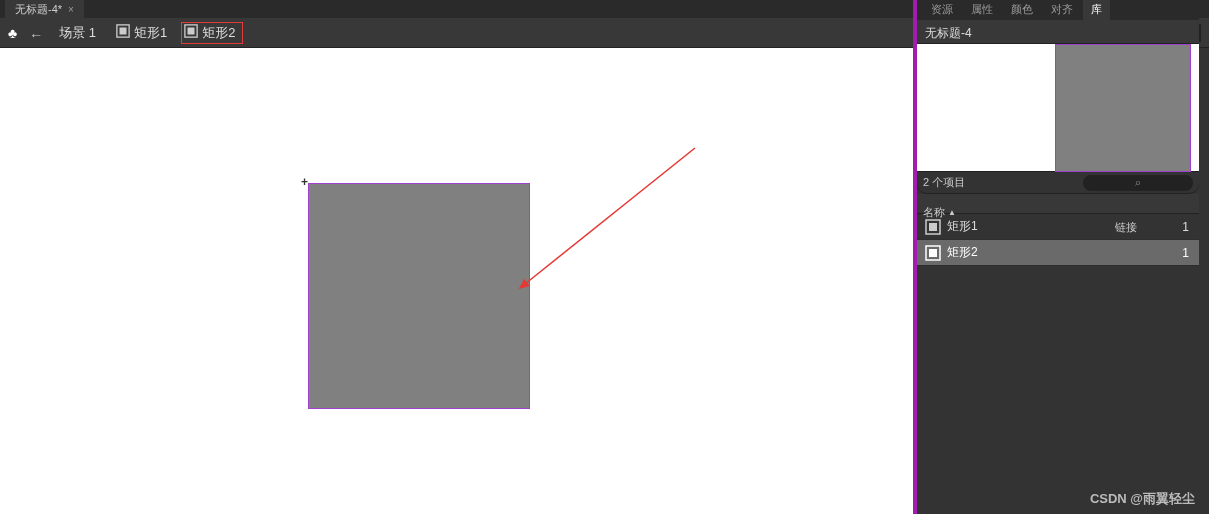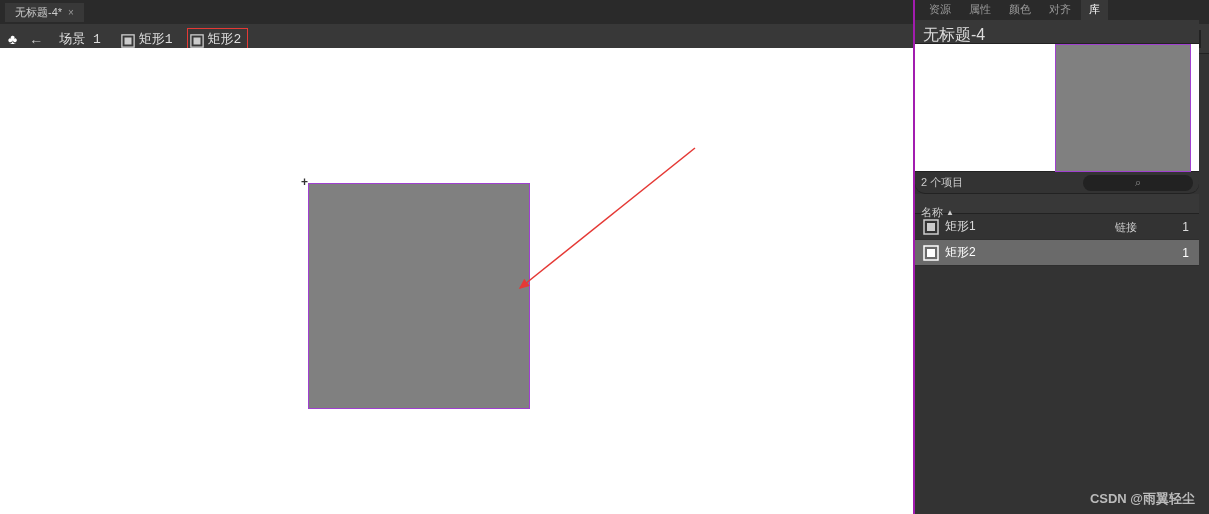--- a/index.html
+++ b/index.html
@@ -7,21 +7,21 @@
       font-family: "Microsoft YaHei", sans-serif;
       font-size: 12px;
       background: #333;
       color: #ccc;
       width: 1209px;
       height: 514px;
       overflow: hidden;
       position: relative;
     }
     .tab-bar {
-      height: 24px;
+      height: 18px;
       background: #2a2a2a;
       display: flex;
       align-items: center;
       padding-left: 5px;
     }
     .doc-tab {
       background: #383838;
       color: #ccc;
       padding: 2px 10px;
       font-size: 11px;
@@ -36,21 +36,21 @@
       border-bottom: 1px solid #222;
       display: flex;
       align-items: center;
       padding: 0 8px;
       gap: 10px;
     }
     .tool-left { display: flex; align-items: center; gap: 12px; }
     .tool-right { margin-left: auto; display: flex; align-items: center; gap: 10px; }
     .logo-icon { color: #fff; font-size: 14px; }
     .back-arrow { color: #ccc; font-size: 14px; }
-    .bc-item { display: flex; align-items: flex-end; gap: 4px; color: #ddd; font-size: 13px; padding: 2px 4px; font-family: Liberation Mono, monospace; }
+    .bc-item { display: flex; align-items: flex-start; gap: 4px; color: #ddd; font-size: 13px; padding: 2px 4px; }
     .bc-icon { width: 14px; height: 14px; display: inline-flex; align-items: center; justify-content: center; }
     .bc-icon svg { width: 14px; height: 14px; }
     .highlight-box { border: 1px solid #e53935; padding: 1px 6px 1px 2px; margin-left: -2px; }
     .tool-icon { color: #ccc; font-size: 14px; width: 18px; text-align: center; }
     .zoom-box {
       background: #222;
       color: #fff;
       padding: 2px 8px;
       font-size: 12px;
       display: flex;
@@ -89,38 +89,38 @@
       left: 0;
       pointer-events: none;
     }
     .right-panel {
       position: absolute;
       top: 0;
       left: 913px;
       width: 286px;
       height: 514px;
       background: #333;
-      border-left: 2px solid #a21caf;
+      border-left: 4px solid #a21caf;
     }
     .panel-tabs {
       height: 20px;
       background: #2a2a2a;
       display: flex;
       align-items: flex-end;
       padding-left: 6px;
       gap: 2px;
       font-size: 11px;
     }
     .ptab { padding: 3px 8px; color: #999; }
     .ptab.active { background: #383838; color: #fff; }
     .lib-title {
       background: #383838;
       color: #ddd;
       padding: 5px 8px;
-      font-size: 16px;
+      font-size: 12px;
       border-bottom: 1px solid #222;
       height: 24px;
     }
     .preview-area {
       height: 128px;
       background: #fff;
       position: relative;
       border-bottom: 1px solid #222;
     }
     .preview-rect {

